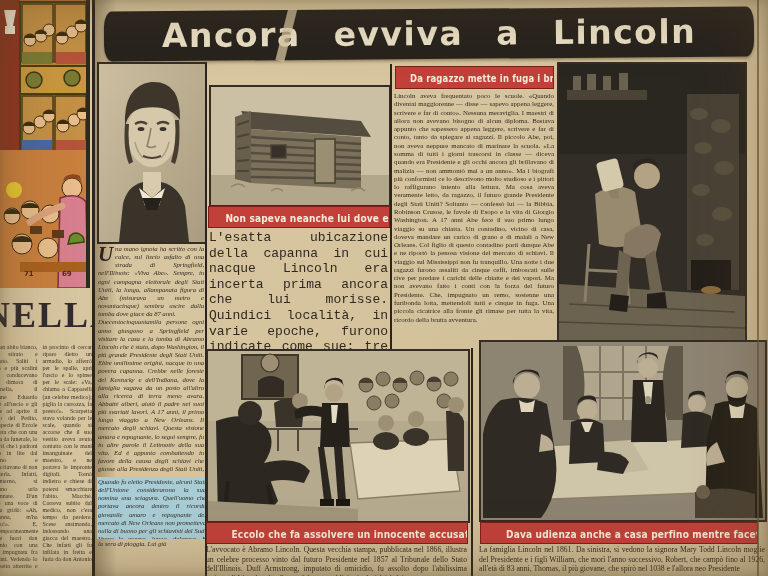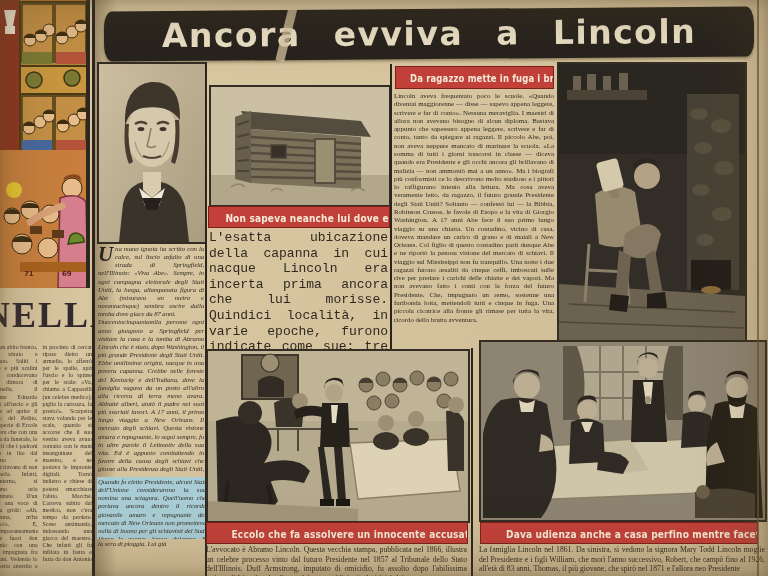--- a/index.html
+++ b/index.html
@@ -391,17 +391,17 @@
     <path d="M236,100 Q222,108 226,124 L244,120 Z" fill="#bcae92"></path>
     <path d="M214,150 Q244,142 274,152 L274,176 L214,176 Z" fill="#4b4234"></path>
     <circle cx="222" cy="150" r="7" fill="#6b5f4a"></circle>
   </svg>
 </div>
 
 <div class="abs band" style="left:480px;top:522px;width:276px;height:20px;">
   <span class="band-inner">Dava udienza anche a casa perfino mentre faceva il bagno</span>
 </div>
 
-<div class="abs txt cap-text" style="left:479px;top:545px;width:286px;height:31px;">La famiglia Lincoln nel 1861. Da sinistra, si vedono la signora Mary Todd Lincoln moglie del Presidente e i figli William, che morì l'anno successivo, Robert, che campò fino al 1926, all'età di 83 anni, Thomas, il più giovane, che spirò nel 1871 e l'allora neo Presidente</div>
+<div class="abs txt cap-text" style="left:479px;top:545px;width:286px;height:31px;">La famiglia Lincoln nel 1861. Da sinistra, si vedono la signora Mary Todd Lincoln moglie del Presidente e i figli William, che morì l'anno successivo, Robert, che campò fino al 1926, all'età di 83 anni, Thomas, il più giovane, che spirò nel 1038 e l'allora neo Presidente</div>
 
 <div class="abs edge-line" style="left:757px;top:0;height:576px;"></div>
 
 <div class="abs vignette"></div>
 
 </body></html>

